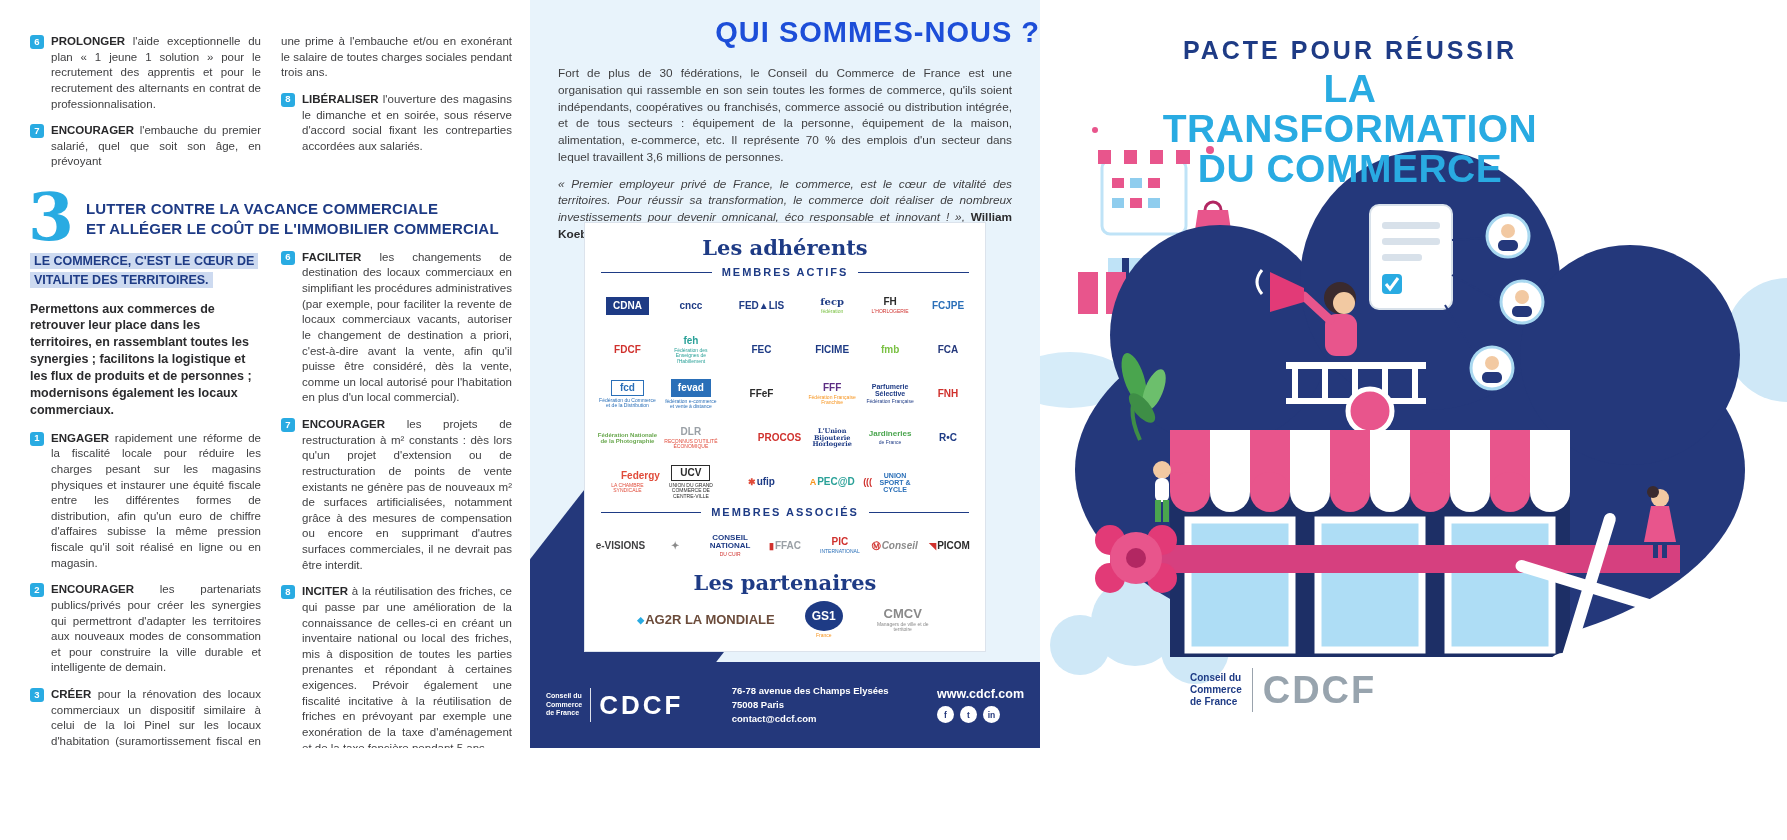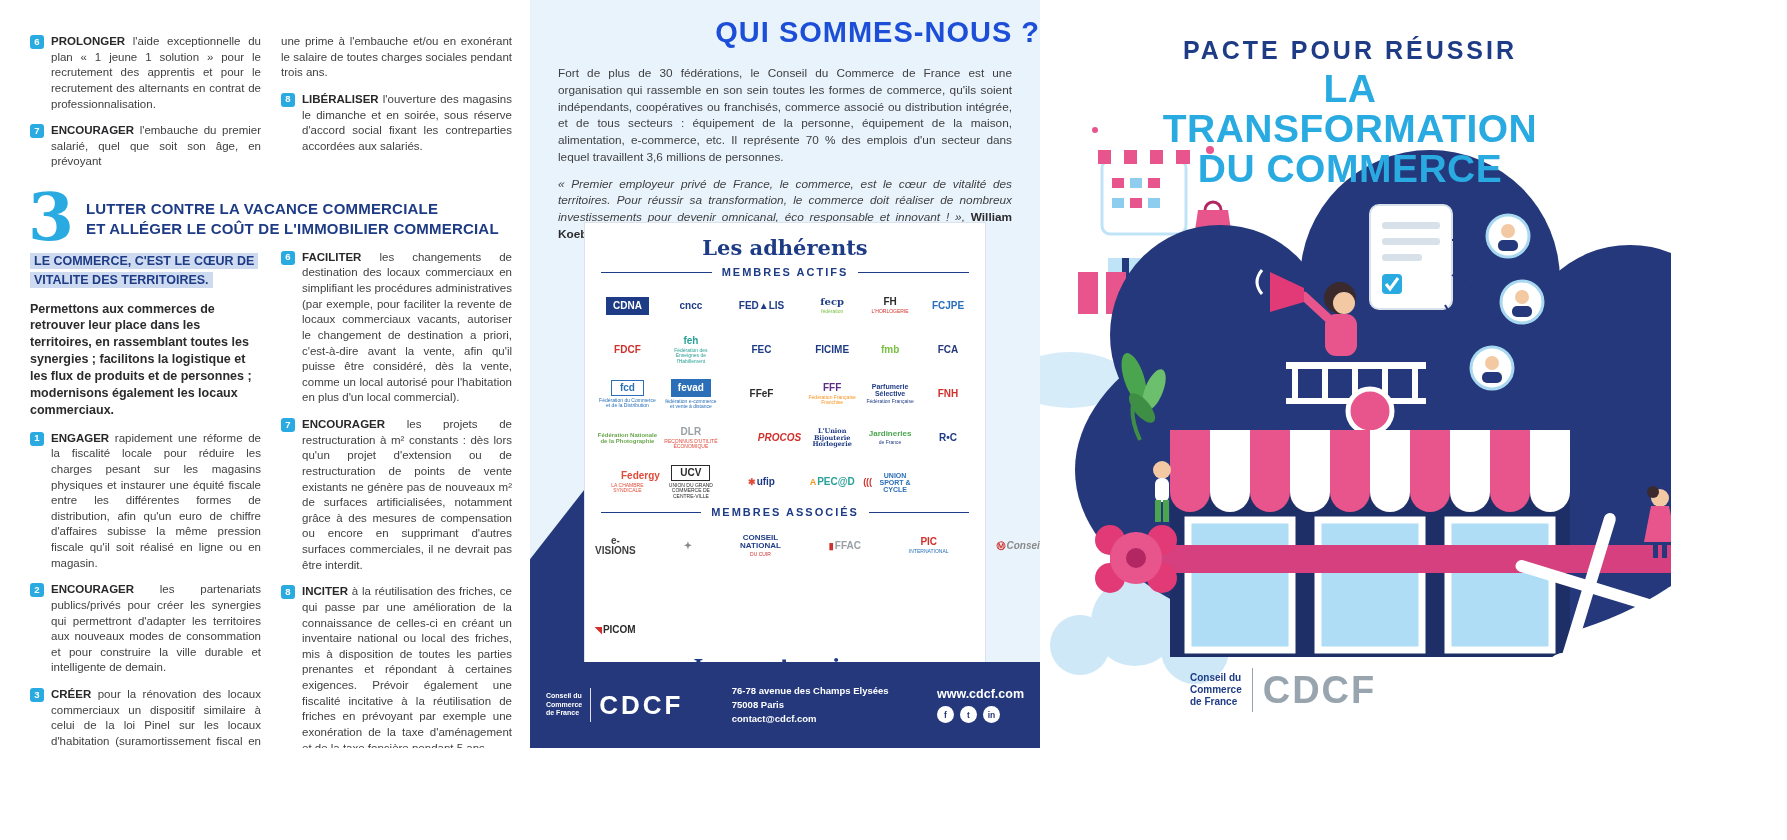--- a/index.html
+++ b/index.html
@@ -1,21 +1,21 @@
 <!DOCTYPE html>
 <html><head>
 <meta charset="utf-8">
 <style>
   html,body{margin:0;padding:0;background:#fff;}
   .poster{position:relative;width:1787px;height:840px;background:#fff;overflow:hidden;
           font-family:"Liberation Sans",sans-serif;color:#3f3f41;}
   .panel{position:absolute;top:0;height:748px;overflow:hidden;}
   .panel-left{left:0;width:530px;background:#fff;}
   .panel-mid{left:530px;width:510px;background:#e8f3fb;}
-  .panel-right{left:1040px;width:631px;background:#fff;}
+  .panel-right{left:1040px;width:747px;background:#fff;}
 
   
   .cols{display:grid;grid-template-columns:1fr 1fr;column-gap:20px;padding:0 18px 0 30px;}
   .top-grid{padding-top:34px;}
   .point{position:relative;padding-left:21px;margin:0 0 11px 0;font-size:11.5px;line-height:1.36;text-align:justify;}
   .badge{position:absolute;left:0;top:1px;width:14px;height:14px;background:#29abe2;color:#fff;
          font-size:9.5px;font-weight:bold;border-radius:3px;display:flex;align-items:center;justify-content:center;}
   .pt b{color:#28282a;} .pt b::after{content:" ";}
   .cont{margin:0 0 11px 0;font-size:11.5px;line-height:1.36;text-align:justify;}
   .sec3-head{display:flex;align-items:flex-start;padding:10px 18px 6px 28px;}
@@ -31,21 +31,21 @@
   .mid-quote{margin:0 28px;font-size:11.8px;line-height:1.42;text-align:justify;}
   .mid-quote em{font-style:italic;} .mid-quote b{color:#2b2b2d;}
   .wedge{position:absolute;left:-70px;top:470px;width:210px;height:430px;background:#24387b;transform:rotate(38deg);z-index:1;}
   .card{position:absolute;top:222px;left:50%;transform:translateX(-50%);width:402px;background:#fff;
         border:1px solid #dce3ec;z-index:2;padding:10px 10px 12px 10px;box-sizing:border-box;}
   .serif-title{font-family:"DejaVu Serif",serif;font-weight:bold;color:#1e3b85;font-size:21px;text-align:center;margin:2px 0 6px 0;}
   .divider{display:flex;align-items:center;margin:4px 6px 10px 6px;}
   .divider .line{flex:1;height:1px;background:#1e3b85;}
   .divider .lbl{margin:0 10px;font-size:11px;letter-spacing:2px;color:#1e3b85;font-weight:600;}
   .logo-grid{display:grid;grid-template-columns:repeat(6,1fr);row-gap:8px;column-gap:4px;margin-bottom:6px;}
-  .logo-grid.assoc{grid-template-columns:repeat(6,1fr);gap:48px;}
+  .logo-grid.assoc{grid-template-columns:repeat(7,1fr);}
   .chip{min-height:36px;display:flex;flex-direction:column;align-items:center;justify-content:center;text-align:center;}
   .chip .tw{display:flex;align-items:center;gap:1px;}
   .chip .t{font-weight:bold;font-size:10px;line-height:1;}
   .chip .ci{font-size:9px;font-weight:bold;}
   .chip .s{font-size:5px;color:#777;margin-top:2px;line-height:1.1;max-width:60px;}
   .partners-row{display:flex;justify-content:center;align-items:center;gap:30px;margin-top:4px;}
   .partners-row .chip .t{font-size:13px;}
   .mid-footer{position:absolute;left:0;bottom:0;width:100%;height:86px;background:#24387b;z-index:3;
               display:flex;align-items:center;justify-content:space-between;padding:0 16px;box-sizing:border-box;color:#fff;}
   .brandw{display:flex;align-items:center;gap:8px;}
@@ -303,21 +303,21 @@
 
           <div class="chip">
             <span class="tw">
               <span class="t" style="color: rgb(154, 160, 166);">DLR</span>
             </span>
             <span class="s" style="color: rgb(224, 75, 58);">RECONNUS D'UTILITÉ ÉCONOMIQUE</span>
           </div>
 
           <div class="chip">
             <span class="tw">
-              <span class="t" style="color: rgb(208, 49, 45); font-style: italic; margin-left: 36px;">PROCOS</span>
+              <span class="t" style="color: rgb(208, 49, 45);  margin-left: 36px;">PROCOS</span>
             </span>
 
           </div>
 
           <div class="chip">
             <span class="tw">
               <span class="t" style="color: rgb(30, 59, 133); font-size: 6.5px; font-family: &quot;DejaVu Serif&quot;, serif;">L'Union Bijouterie Horlogerie</span>
             </span>
 
           </div>

